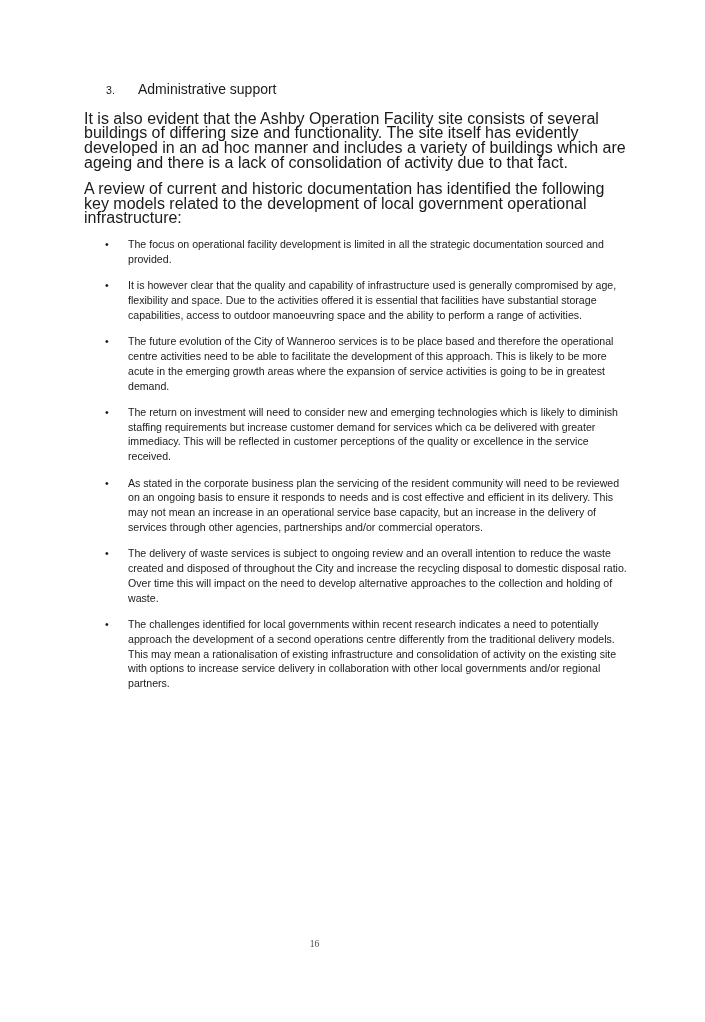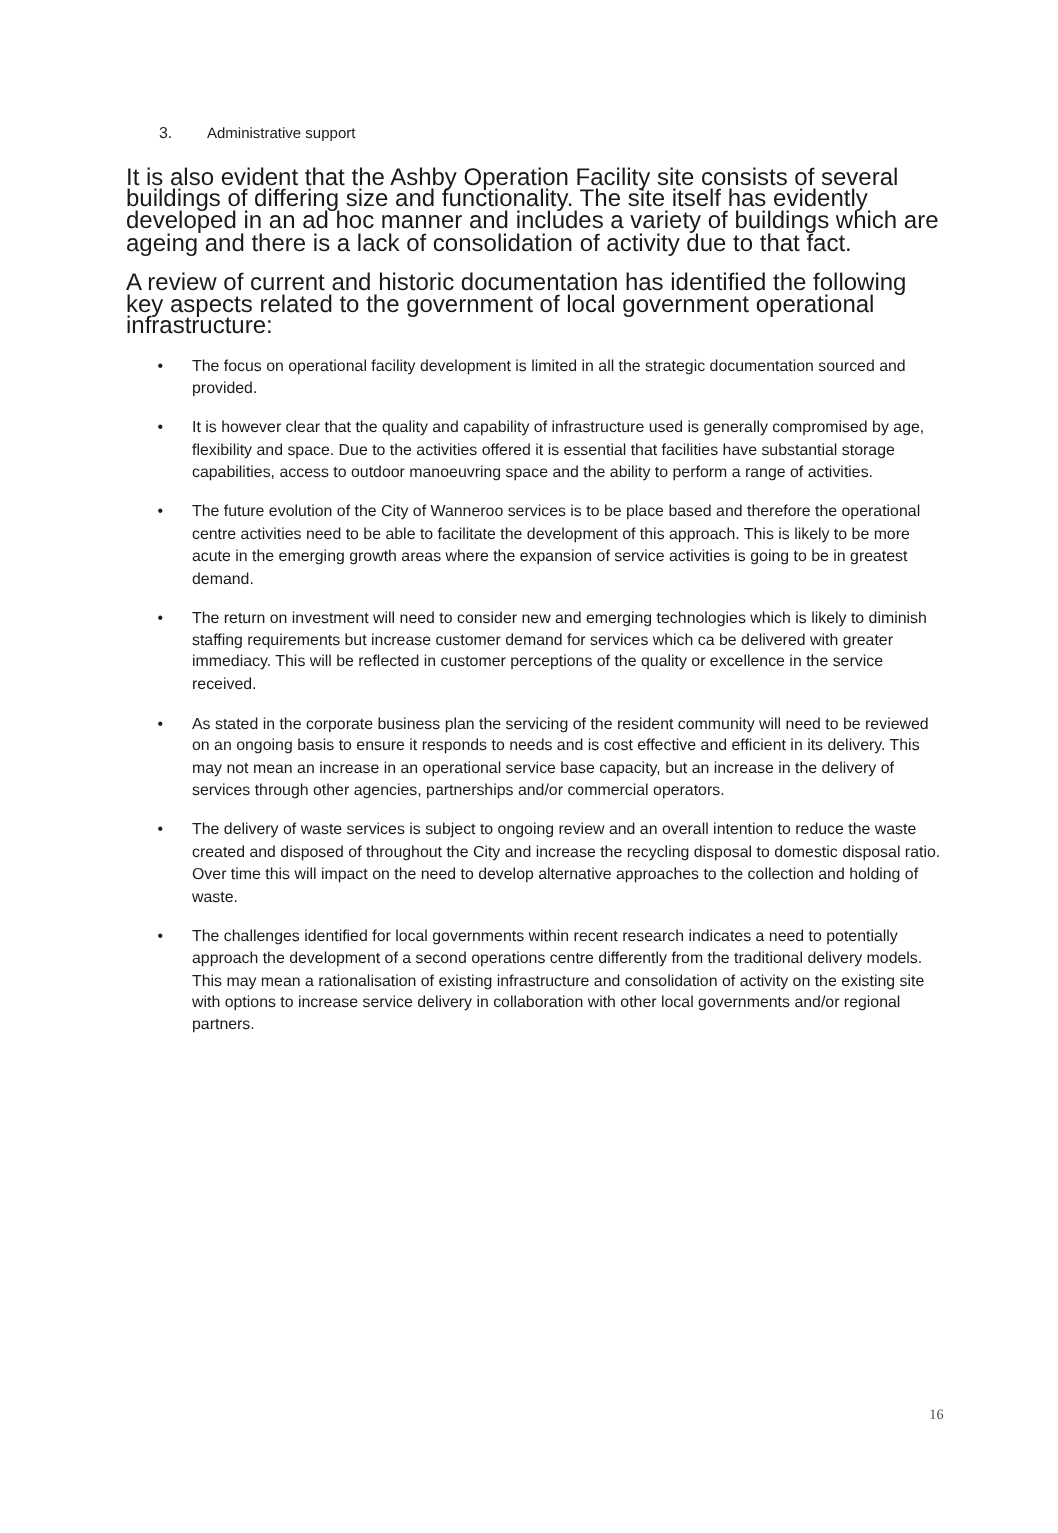--- a/index.html
+++ b/index.html
@@ -42,21 +42,21 @@
     font-size: 10.6px;
     line-height: 14.6px;
     color: #1a1a1a;
   }
   .numbered-heading .num {
     width: 32px;
     flex: 0 0 32px;
     font-size: 10.6px;
   }
   .numbered-heading .htext {
-    font-size: 10px;
+    font-size: 14px;
   }
 
   p.body-para {
     margin: 0 0 11px 0;
     font-size: 16px;
     line-height: 14.8px;
     text-align: left;
     color: #1a1a1a;
   }
 
@@ -84,21 +84,21 @@
   }
   ul.bullets > li .bullet-text {
     display: block;
   }
 
   .page-number {
     position: absolute;
     left: 0;
     top: 938px;
     width: 705px;
-    text-align: right;
+    text-align: center;
     padding-right: 76px;
     box-sizing: border-box;
     font-family: "Liberation Serif", serif;
     font-size: 9.5px;
     line-height: 12px;
     color: #4a4a4a;
   }
 </style>
 </head>
 <body>
@@ -106,21 +106,21 @@
 <div class="page">
 
   <div class="content">
 
     <div class="numbered-heading">
       <span class="num">3.</span>
       <span class="htext">Administrative support</span>
     </div>
 
     <p class="body-para">It is also evident that the Ashby Operation Facility site consists of several buildings of differing size and functionality. The site itself has evidently developed in an ad hoc manner and includes a variety of buildings which are ageing and there is a lack of consolidation of activity due to that fact.</p>
-    <p class="body-para">A review of current and historic documentation has identified the following key aspects related to the government of local government operational infrastructure:</p>
+    <p class="body-para">A review of current and historic documentation has identified the following key models related to the development of local government operational infrastructure:</p>
 
     <ul class="bullets">
       <li>
         <span class="bullet-dot">•</span>
         <span class="bullet-text">The focus on operational facility development is limited in all the strategic documentation sourced and provided.</span>
       </li>
       <li>
         <span class="bullet-dot">•</span>
         <span class="bullet-text">It is however clear that the quality and capability of infrastructure used is generally compromised by age, flexibility and space. Due to the activities offered it is essential that facilities have substantial storage capabilities, access to outdoor manoeuvring space and the ability to perform a range of activities.</span>
       </li>

